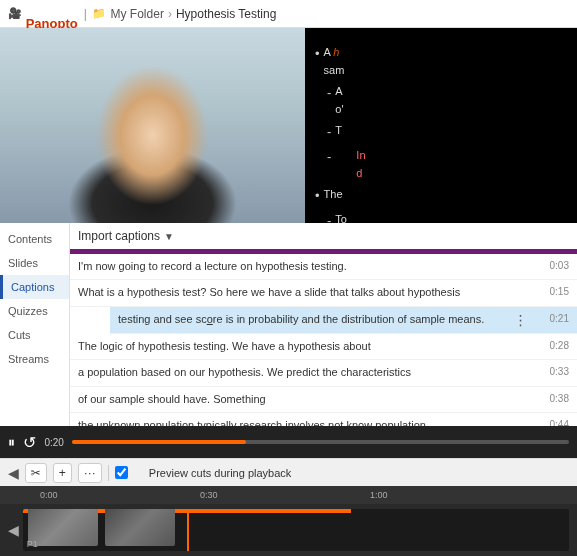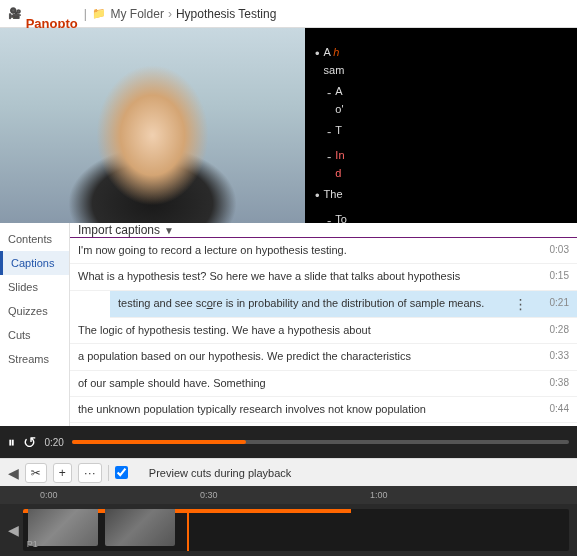--- a/index.html
+++ b/index.html
@@ -113,20 +113,21 @@
     .slide-bullet-text {
       color: #ddd;
       font-size: 11px;
     }
     .slide-highlight {
       color: #e05000;
       font-style: italic;
     }
     .slide-highlight-blue {
       color: #ff6666;
+      margin-left: 21px;
     }
 
     
     .middle-section {
       display: flex;
       flex: 1;
       background: #fff;
       overflow: hidden;
     }
 
@@ -155,22 +156,22 @@
     
     .captions-panel {
       flex: 1;
       display: flex;
       flex-direction: column;
       overflow: hidden;
     }
     .captions-header {
       display: flex;
       align-items: center;
-      padding: 0 8px;
-      border-bottom: 1px solid #701a75;
+      padding: 6px 8px;
+      border-bottom: 5px solid #701a75;
       gap: 4px;
     }
     .captions-header-label {
       font-size: 12px;
       color: #333;
     }
     .captions-header-dropdown {
       color: #555;
       font-size: 10px;
     }
@@ -420,22 +421,22 @@
           <span class="slide-bullet-text">To<br>th</span>
         </div>
       </div>
     </div>
   </div>
 
   <div class="middle-section">
 
     <div class="sidebar">
       <div class="sidebar-item">Contents</div>
+      <div class="sidebar-item">Slides</div>
       <div class="sidebar-item active">Captions</div>
-      <div class="sidebar-item">Slides</div>
       <div class="sidebar-item">Quizzes</div>
       <div class="sidebar-item">Cuts</div>
       <div class="sidebar-item">Streams</div>
     </div>
 
     <div class="captions-panel">
       <div class="captions-header">
         <span class="captions-header-label">Import captions</span>
         <span class="captions-header-dropdown">▼</span>
       </div>

